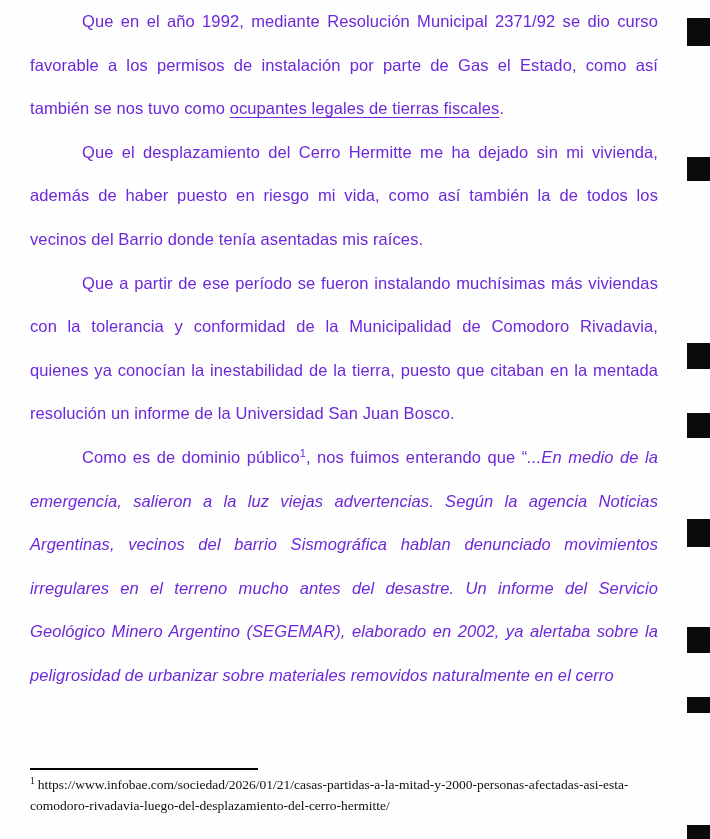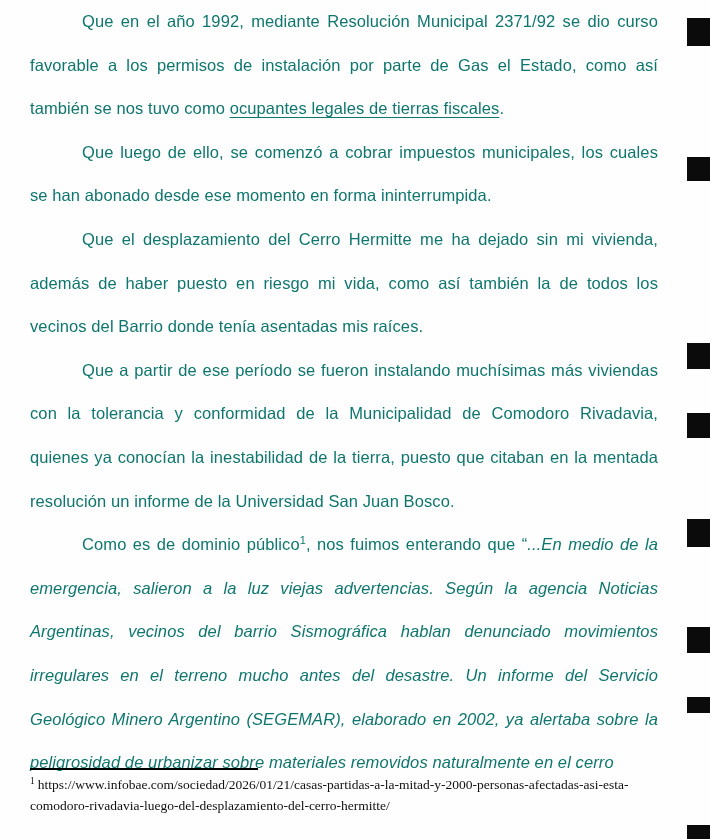--- a/index.html
+++ b/index.html
@@ -23,21 +23,21 @@
     left: 30px;
     top: 0px;
     width: 628px;
   }
   .para {
     font-size: 16.5px;
     line-height: 43.6px;
     text-align: justify;
     text-indent: 52px;
     letter-spacing: 0.1px;
-    color: #0f766e;
+    color: #6d28d9;
   }
   .seg-u { text-decoration: underline; text-underline-offset: 3px; }
   .seg-i { font-style: italic; }
   .seg-sup {
     vertical-align: super;
     font-size: 11px;
     line-height: 0;
   }
   .footnote {
     position: absolute;
@@ -79,21 +79,20 @@
   .m7 { top: 697px; height: 16px; }
   .m8 { top: 825px; height: 14px; }
 </style>
 </head>
 <body>
 
 <div class="page">
 
   <div class="text-block">
       <p class="para"><span>Que en el año 1992, mediante Resolución Municipal 2371/92 se dio curso favorable a los permisos de instalación por parte de Gas el Estado, como así también se nos tuvo como </span><span class="seg-u">ocupantes legales de tierras fiscales</span><span>.</span></p>
-      <p class="para"><span>Que luego de ello, se comenzó a cobrar impuestos municipales, los cuales se han abonado desde ese momento en forma ininterrumpida.</span></p>
       <p class="para"><span>Que el desplazamiento del Cerro Hermitte me ha dejado sin mi vivienda, además de haber puesto en riesgo mi vida, como así también la de todos los vecinos del Barrio donde tenía asentadas mis raíces.</span></p>
       <p class="para"><span>Que a partir de ese período se fueron instalando muchísimas más viviendas con la tolerancia y conformidad de la Municipalidad de Comodoro Rivadavia, quienes ya conocían la inestabilidad de la tierra, puesto que citaban en la mentada resolución un informe de la Universidad San Juan Bosco.</span></p>
       <p class="para"><span>Como es de dominio público</span><span class="seg-sup">1</span><span>, nos fuimos enterando que “</span><span class="seg-i">...En medio de la emergencia, salieron a la luz viejas advertencias. Según la agencia Noticias Argentinas, vecinos del barrio Sismográfica hablan denunciado movimientos irregulares en el terreno mucho antes del desastre. Un informe del Servicio Geológico Minero Argentino (SEGEMAR), elaborado en 2002, ya alertaba sobre la peligrosidad de urbanizar sobre materiales removidos naturalmente en el cerro</span></p>
     </div>
 
   <div class="footnote">
     <div class="footnote-rule"></div>
     <div class="footnote-text">
       <span class="footnote-marker">1</span><span>https://www.infobae.com/sociedad/2026/01/21/casas-partidas-a-la-mitad-y-2000-personas-afectadas-asi-esta-comodoro-rivadavia-luego-del-desplazamiento-del-cerro-hermitte/</span>
     </div>

